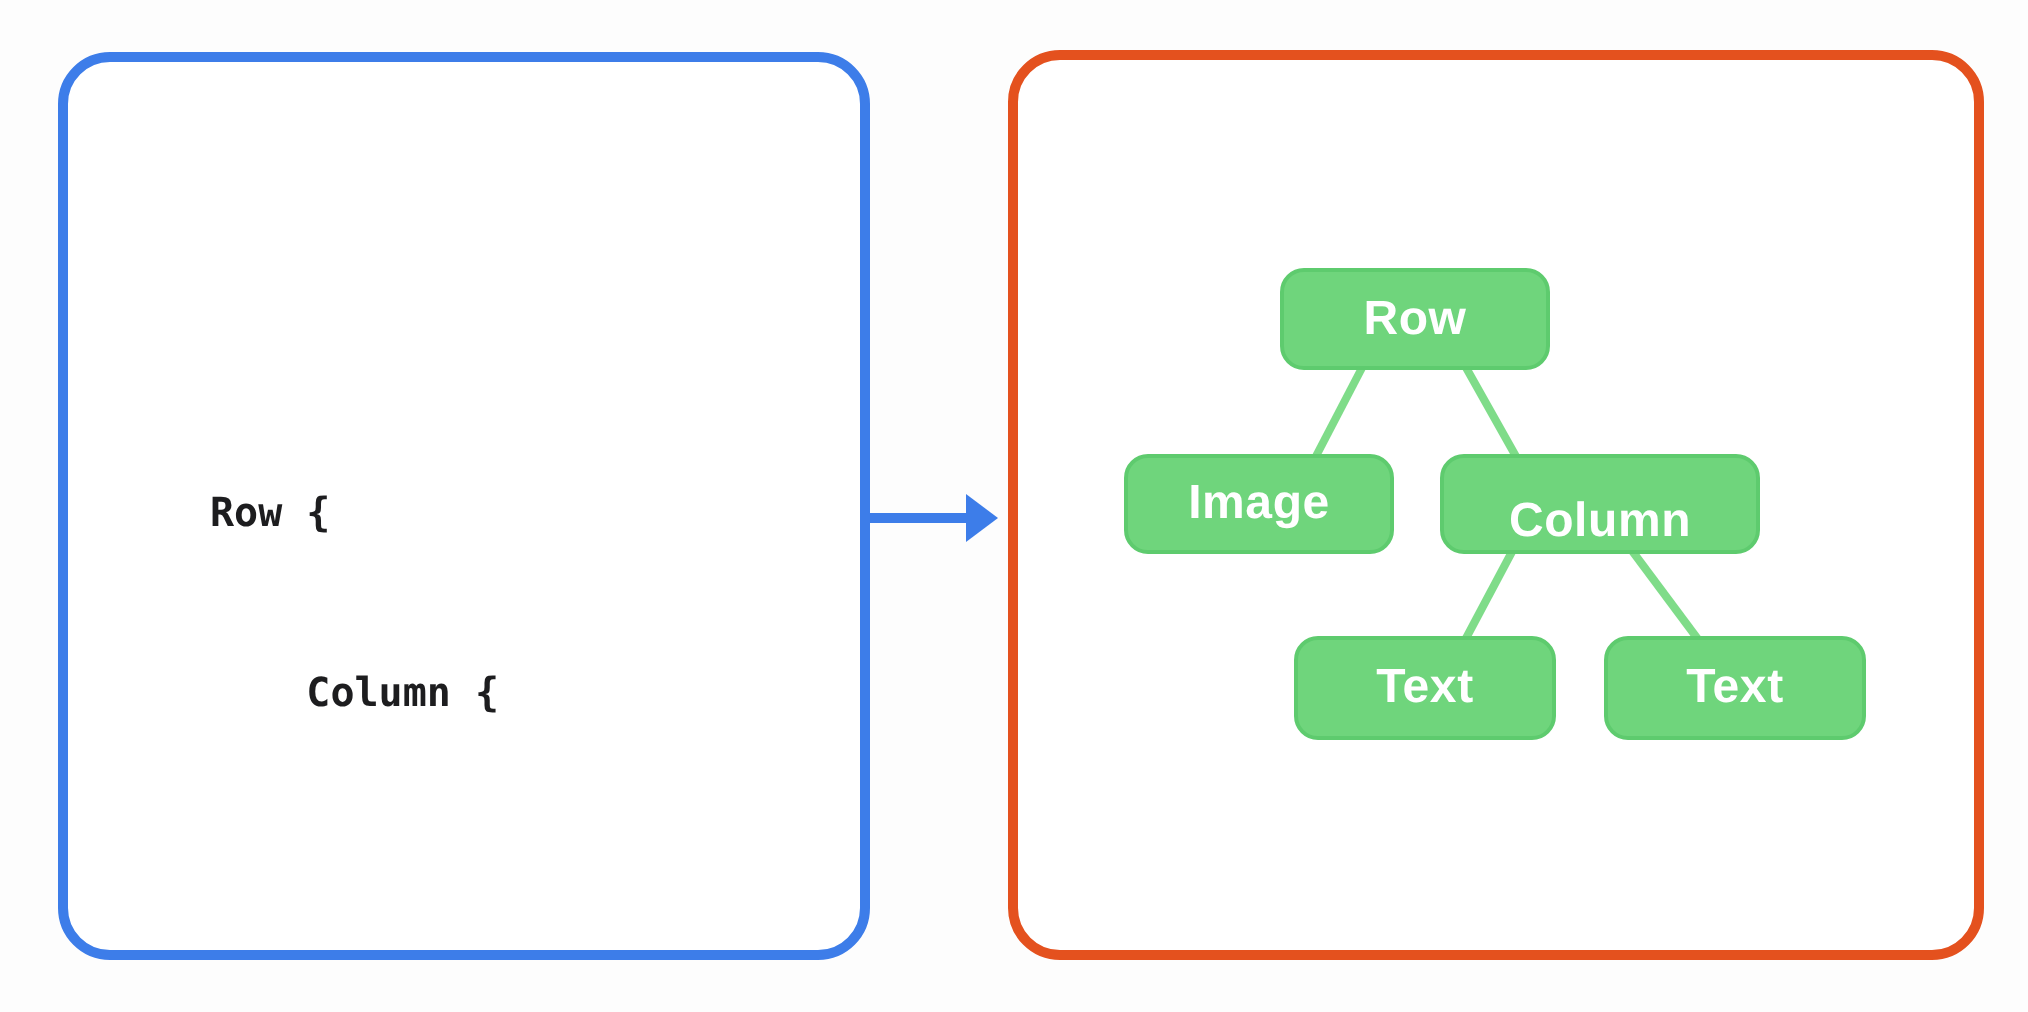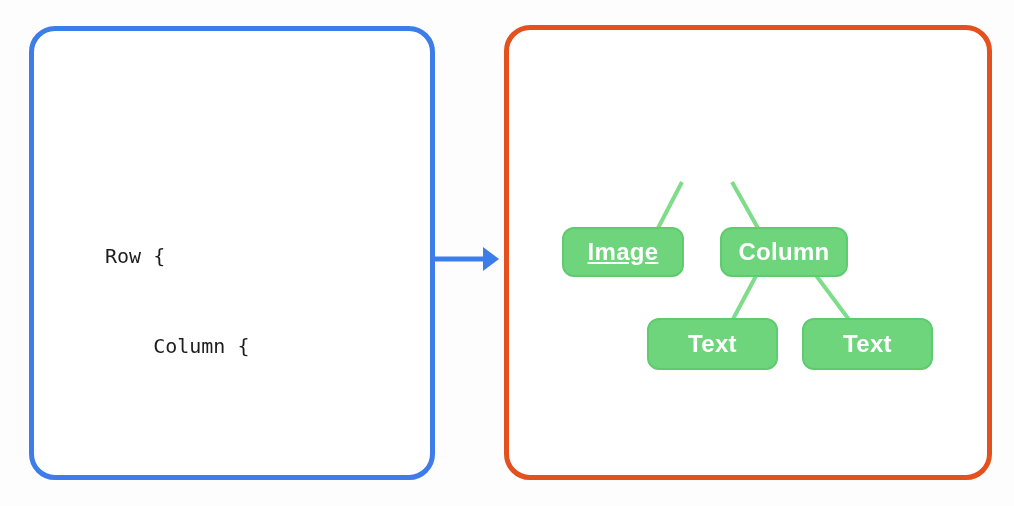--- a/index.html
+++ b/index.html
@@ -14,20 +14,21 @@
   }
 
   
   .code-box {
     position: absolute;
     left: 29px; top: 26px;
     width: 406px; height: 454px;
     background: #ffffff;
     border: 5px solid #3d7de9;
     border-radius: 26px;
+    font-weight: bold;
   }
   .code-block {
     position: absolute;
     left: 71px; top: 150px;
     font-family: "DejaVu Sans Mono", "Liberation Mono", monospace;
     font-size: 20px;
     line-height: 30px;
     color: #1d1d1f;
     white-space: pre;
   }
@@ -60,22 +61,22 @@
     justify-content: center;
     background: #6fd57c;
     border: 2px solid #5ecb6e;
     border-radius: 12px;
     color: #ffffff;
     font-size: 24px;
     font-weight: 600;
     letter-spacing: 0.3px;
   }
   .node-row    { left: 131px; top: 104px; width: 135px; height: 51px; }
-  .node-image  { left:  53px; top: 197px; width: 122px; height: 50px; text-decoration: underline; }
-  .node-column { left: 211px; top: 197px; width: 128px; height: 50px; }
+  .node-image  { left:  53px; top: 197px; width: 135px; height: 50px; }
+  .node-column { left: 211px; top: 197px; width: 160px; height: 50px; align-items: flex-end; }
   .node-text1  { left: 138px; top: 288px; width: 131px; height: 52px; }
   .node-text2  { left: 293px; top: 288px; width: 131px; height: 52px; }
 </style>
 </head>
 <body>
 
 <div class="canvas">
 
   <div class="code-box">
     <div class="code-block">
@@ -95,20 +96,23 @@
 
   <div class="tree-box">
 
     <svg class="tree-edges" viewBox="0 0 478 445" xmlns="http://www.w3.org/2000/svg">
       <line x1="173" y1="152" x2="148" y2="200" stroke="#7fdc89" stroke-width="4"></line>
       <line x1="223" y1="152" x2="250" y2="200" stroke="#7fdc89" stroke-width="4"></line>
       <line x1="248" y1="244" x2="223" y2="291" stroke="#7fdc89" stroke-width="4"></line>
       <line x1="306" y1="244" x2="341" y2="291" stroke="#7fdc89" stroke-width="4"></line>
     </svg>
 
+    <div class="tree-node node-row">
+      <span>Row</span>
+    </div>
     <div class="tree-node node-image">
       <span>Image</span>
     </div>
     <div class="tree-node node-column">
       <span>Column</span>
     </div>
     <div class="tree-node node-text1">
       <span>Text</span>
     </div>
     <div class="tree-node node-text2">

